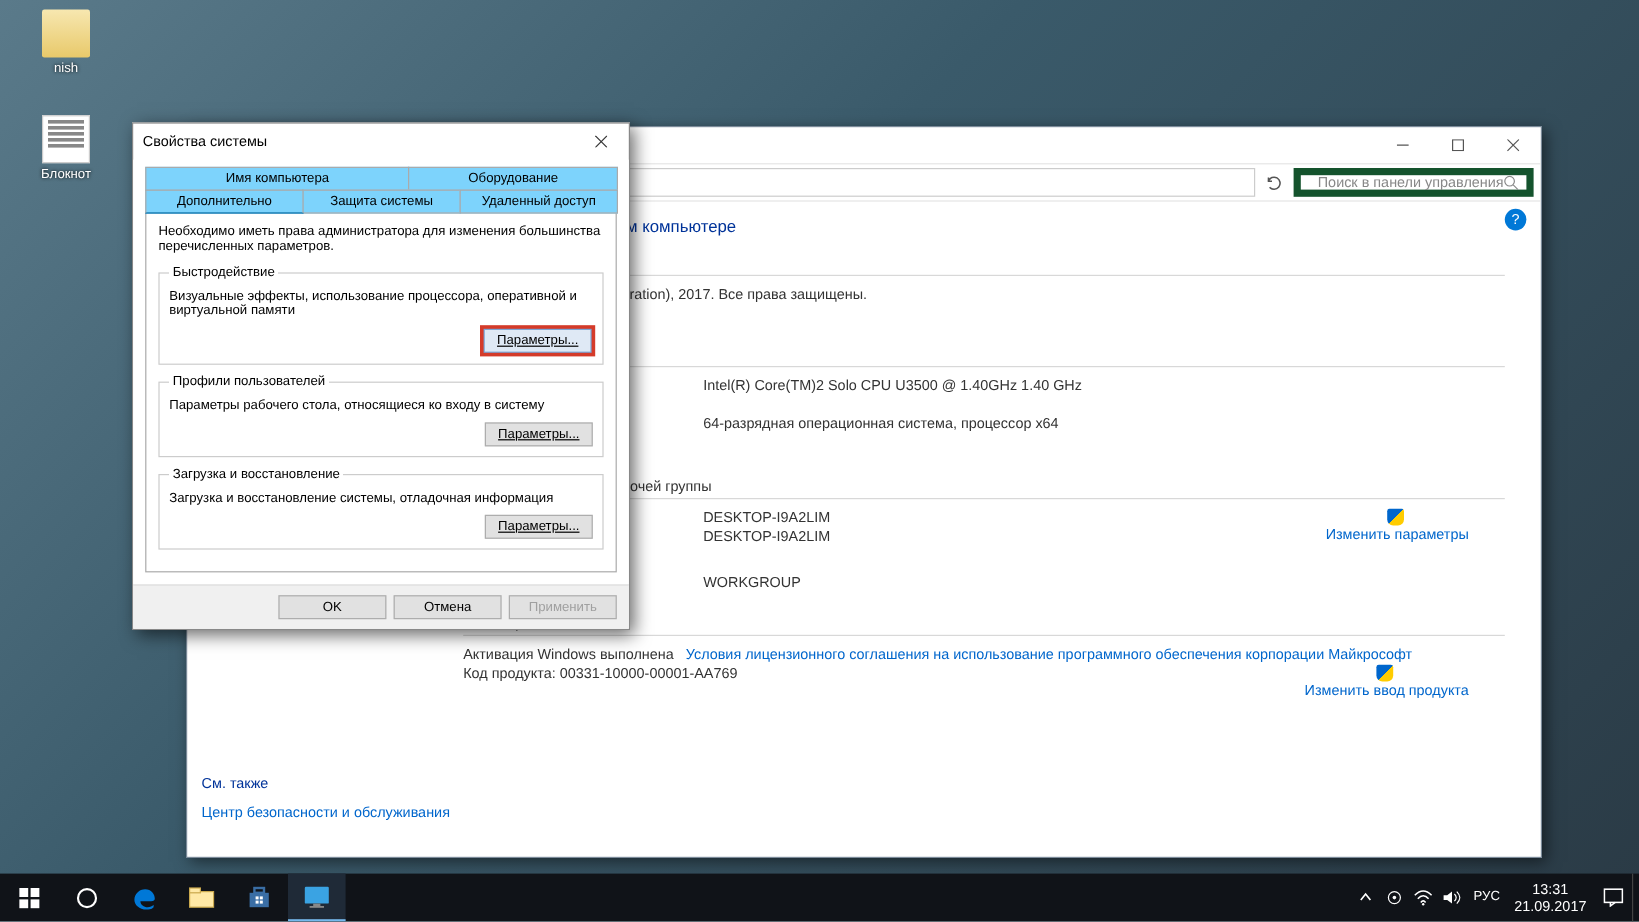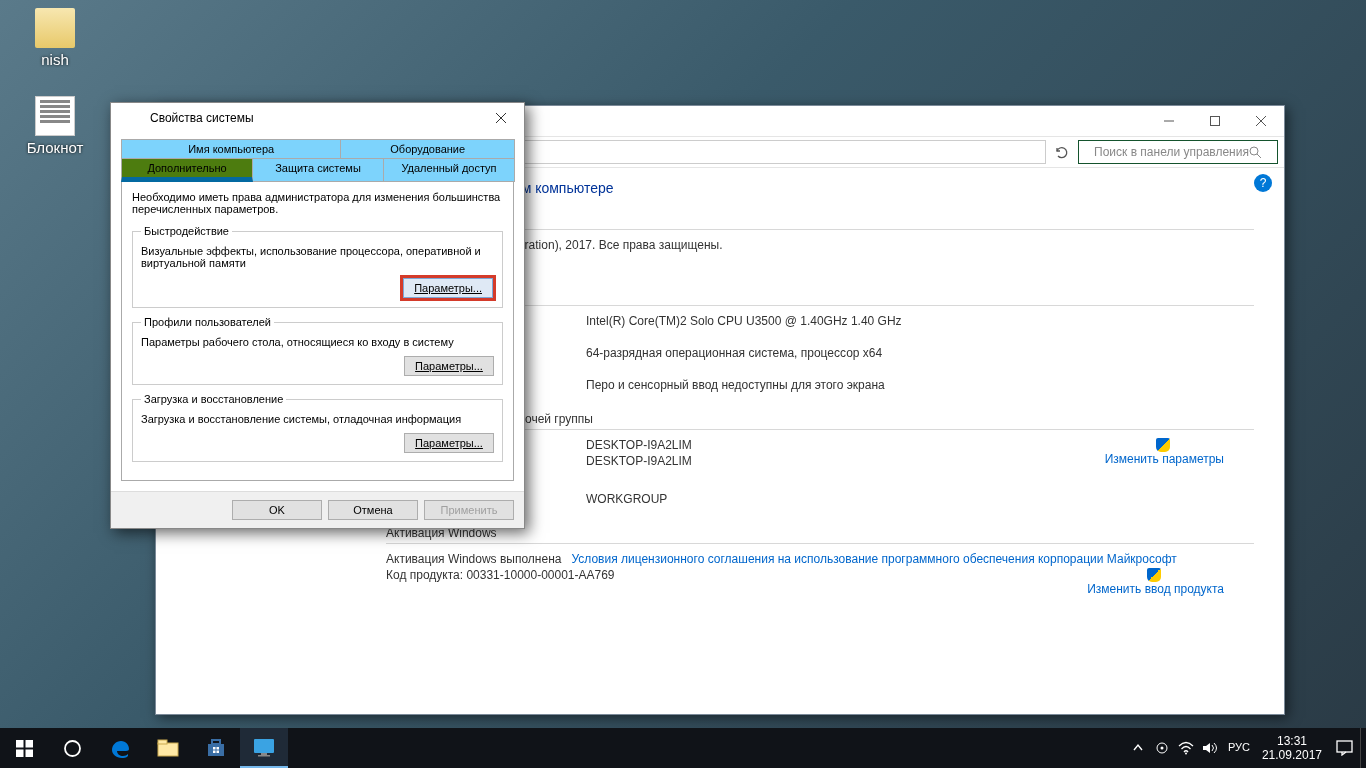--- a/index.html
+++ b/index.html
@@ -1,21 +1,21 @@
 <!DOCTYPE html>
 <html><head>
 <meta charset="utf-8">
 <style>
 * { margin:0; padding:0; box-sizing:border-box; font-family:"Segoe UI",Tahoma,sans-serif; font-size:12px; }
 body { width:1366px; height:768px; overflow:hidden; background:linear-gradient(135deg,#5a7a8a 0%,#3a5a6a 40%,#2a3a45 100%); position:relative; }
 
 
 .desktop-icon { position:absolute; width:70px; text-align:center; color:#fff; text-shadow:0 0 3px #000; }
 .desktop-icon .ico { width:40px; height:40px; margin:0 auto 3px; }
-.desktop-icon .lbl { font-size:15px; }
+.desktop-icon .lbl { font-size:11px; }
 .folder-ico { background:linear-gradient(#f7e7b0,#e8c96a); border-radius:2px; }
 .txt-ico { background:#fff; border:1px solid #ccc; position:relative; }
 .txt-ico::before { content:""; position:absolute; top:3px; left:4px; right:4px; height:3px; box-shadow:0 0 0 #888,0 5px 0 #888,0 10px 0 #888,0 15px 0 #888,0 20px 0 #888; background:#888; }
 
 
 .taskbar { position:absolute; bottom:0; left:0; right:0; height:40px; background:#101318; display:flex; align-items:center; color:#fff; }
 .tb-item { width:48px; height:40px; display:flex; align-items:center; justify-content:center; }
 .start-btn { color:#fff; }
 .tb-tray { margin-left:auto; display:flex; align-items:center; height:40px; }
 .tray-ico { width:24px; height:40px; display:flex; align-items:center; justify-content:center; font-size:14px; }
@@ -23,21 +23,21 @@
 .running { border-bottom:2px solid #76b9ed; background:#1f2a37; }
 
 
 .cp-win { position:absolute; left:155px; top:105px; width:1130px; height:610px; background:#fff; border:1px solid #7b8a99; box-shadow:3px 3px 12px rgba(0,0,0,.5); display:flex; flex-direction:column; }
 .cp-titlebar { height:30px; display:flex; align-items:center; justify-content:flex-end; }
 .cp-titlebar .win-btn { width:46px; height:30px; display:flex; align-items:center; justify-content:center; color:#555; }
 .cp-addr { height:32px; border-top:1px solid #e5e5e5; border-bottom:1px solid #e5e5e5; display:flex; align-items:center; padding:0 6px; gap:4px; }
 .nav-btn { width:28px; height:24px; display:flex; align-items:center; justify-content:center; color:#999; }
 .breadcrumb { flex:1; height:24px; border:1px solid #ccc; display:flex; align-items:center; padding:0 6px; gap:6px; font-size:12px; color:#555; }
 .crumb-sep { color:#999; }
-.searchbox { width:200px; height:24px; border:1px solid #14532d; display:flex; align-items:center; padding:0 6px; color:#888; font-size:12px; justify-content:center; }
+.searchbox { width:200px; height:24px; border:6px solid #14532d; display:flex; align-items:center; padding:0 6px; color:#888; font-size:12px; justify-content:flex-end; }
 .refresh-btn { width:24px; height:24px; display:flex; align-items:center; justify-content:center; color:#555; }
 .cp-body { flex:1; display:flex; position:relative; }
 .cp-side { width:220px; padding:14px 12px; }
 .cp-side .hdr { color:#003399; font-size:11px; margin-bottom:6px; }
 .cp-side a { display:flex; align-items:center; gap:6px; color:#0066cc; font-size:12px; padding:4px 0; text-decoration:none; }
 .cp-side .see-also { position:absolute; bottom:26px; left:12px; color:#555; font-size:12px; }
 .cp-side .see-also .hdr2 { color:#003399; margin-bottom:6px; }
 .cp-main { flex:1; padding:12px 30px 12px 10px; overflow:auto; position:relative; }
 .cp-main h1 { color:#003399; font-size:14px; font-weight:400; margin-bottom:16px; }
 .sec-hdr { font-size:12px; color:#333; margin:8px 0 3px; }
@@ -48,28 +48,28 @@
 .win-logo { position:absolute; right:30px; top:50px; display:flex; align-items:center; gap:12px; color:#00adef; font-size:30px; font-weight:300; }
 .win-logo .sq { width:44px; height:44px; display:grid; grid-template:1fr 1fr/1fr 1fr; gap:3px; transform:perspective(80px) rotateY(-8deg); }
 .win-logo .sq div { background:#00adef; }
 .link { color:#0066cc; text-decoration:none; }
 .shield { display:inline-block; width:14px; height:14px; background:linear-gradient(135deg,#0066cc 50%,#ffcc00 50%); border-radius:2px 2px 5px 5px; vertical-align:middle; margin-right:3px; }
 .change-link { position:absolute; right:30px; display:flex; align-items:center;flex-direction:column; }
 .help-ico { position:absolute; right:12px; top:6px; width:18px; height:18px; border-radius:50%; background:#0078d7; color:#fff; display:flex; align-items:center; justify-content:center; font-size:12px; }
 
 
 .dlg { position:absolute; left:110px; top:102px; width:415px; background:#fff; border:1px solid #888; box-shadow:4px 4px 14px rgba(0,0,0,.6); }
-.dlg-title { height:30px; display:flex; align-items:center; padding:0 8px; font-size:12px;margin-left:31px; }
+.dlg-title { height:30px; display:flex; align-items:center; padding:0 8px; font-size:12px; }
 .dlg-title .x { margin-left:auto; width:30px; height:22px; display:flex; align-items:center; justify-content:center; }
 .dlg-body { padding:6px 10px 10px; background:#fff; }
 .tabs { display:flex; flex-wrap:wrap; }
 .tab { border:1px solid #aaa; padding:3px 10px; font-size:11px; background:#7dd3fc; margin-right:-1px; margin-bottom:-1px; position:relative; }
 .tab.row1 { flex:1; text-align:center; }
 .tab.row2 { flex:1; text-align:center; }
-.tab.active { background:#4d7c0f; border-bottom:5px solid #0369a1; z-index:2; }
+.tab.active { background:#7dd3fc; border-bottom:1px solid #0369a1; z-index:2; }
 .tab-pane { border:1px solid #aaa; padding:10px; margin-top:-1px; }
 .note { font-size:11px; margin-bottom:10px; }
 fieldset { border:1px solid #ccc; padding:8px; margin-bottom:8px; }
 legend { font-size:11px; padding:0 3px; }
 .fs-txt { font-size:11px; margin-bottom:8px; }
 .btn { min-width:90px; padding:3px 10px; font-size:11px; background:#e1e1e1; border:1px solid #adadad; }
 .btn.disabled { color:#a0a0a0; }
 .btn-row { display:flex; justify-content:flex-end; gap:6px;text-decoration:underline; }
 .dlg-foot { padding:8px 10px; display:flex; justify-content:flex-end; gap:6px; background:#f0f0f0; border-top:1px solid #ddd; }
 .hilite { outline:3px solid #d43b2a; outline-offset:-1px; background:#dfe9f5; border:2px solid #7ba7d7 !important; }
@@ -155,20 +155,26 @@
           <span>Настройка удаленного доступа</span>
         </a>
       <a href="#">
           <span class="shield"></span>
           <span>Защита системы</span>
         </a>
       <a href="#">
           <span class="shield"></span>
           <span>Дополнительные параметры системы</span>
         </a>
+      <div class="see-also">
+        <div class="hdr2">См. также</div>
+        <a href="#">
+            <span>Центр безопасности и обслуживания</span>
+          </a>
+      </div>
     </div>
     <div class="cp-main">
       <h1>…х сведений о вашем компьютере</h1>
 
 
       <div class="sec-hdr">Выпуск Windows</div>
       <div class="sec-sep"></div>
       <div class="kv">
           <div class="v">…ософт (Microsoft Corporation), 2017. Все права защищены.</div>
         </div>
@@ -181,21 +187,20 @@
           <div class="v">Intel(R) Core(TM)2 Solo CPU   U3500  @ 1.40GHz   1.40 GHz</div>
         </div>
       <div style="height:14px"></div>
       <div class="kv">
           <div class="k"></div>
           <div class="v">64-разрядная операционная система, процессор x64</div>
         </div>
       <div style="height:14px"></div>
       <div class="kv">
           <div class="k"></div>
-          <div class="v">Перо и сенсорный ввод недоступны для этого экрана</div>
         </div>
 
       <div style="height:10px"></div>
       <div class="sec-hdr">…мена и параметры рабочей группы</div>
       <div class="sec-sep"></div>
       <div style="position:relative">
         <div class="kv">
             <div class="k"></div>
             <div class="v">DESKTOP-I9A2LIM</div>
           </div>

